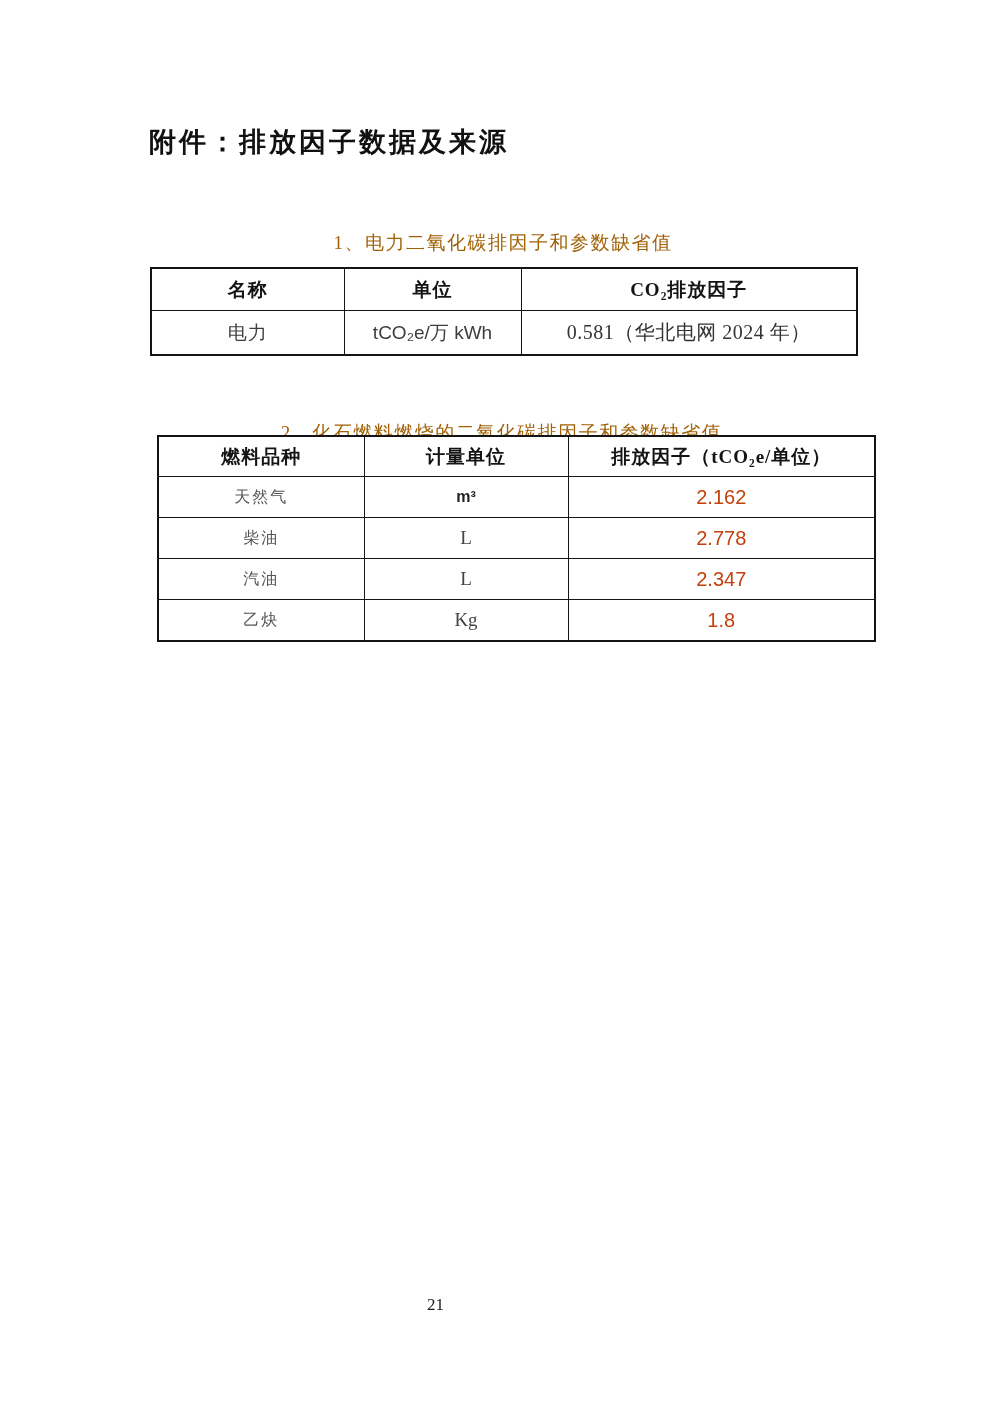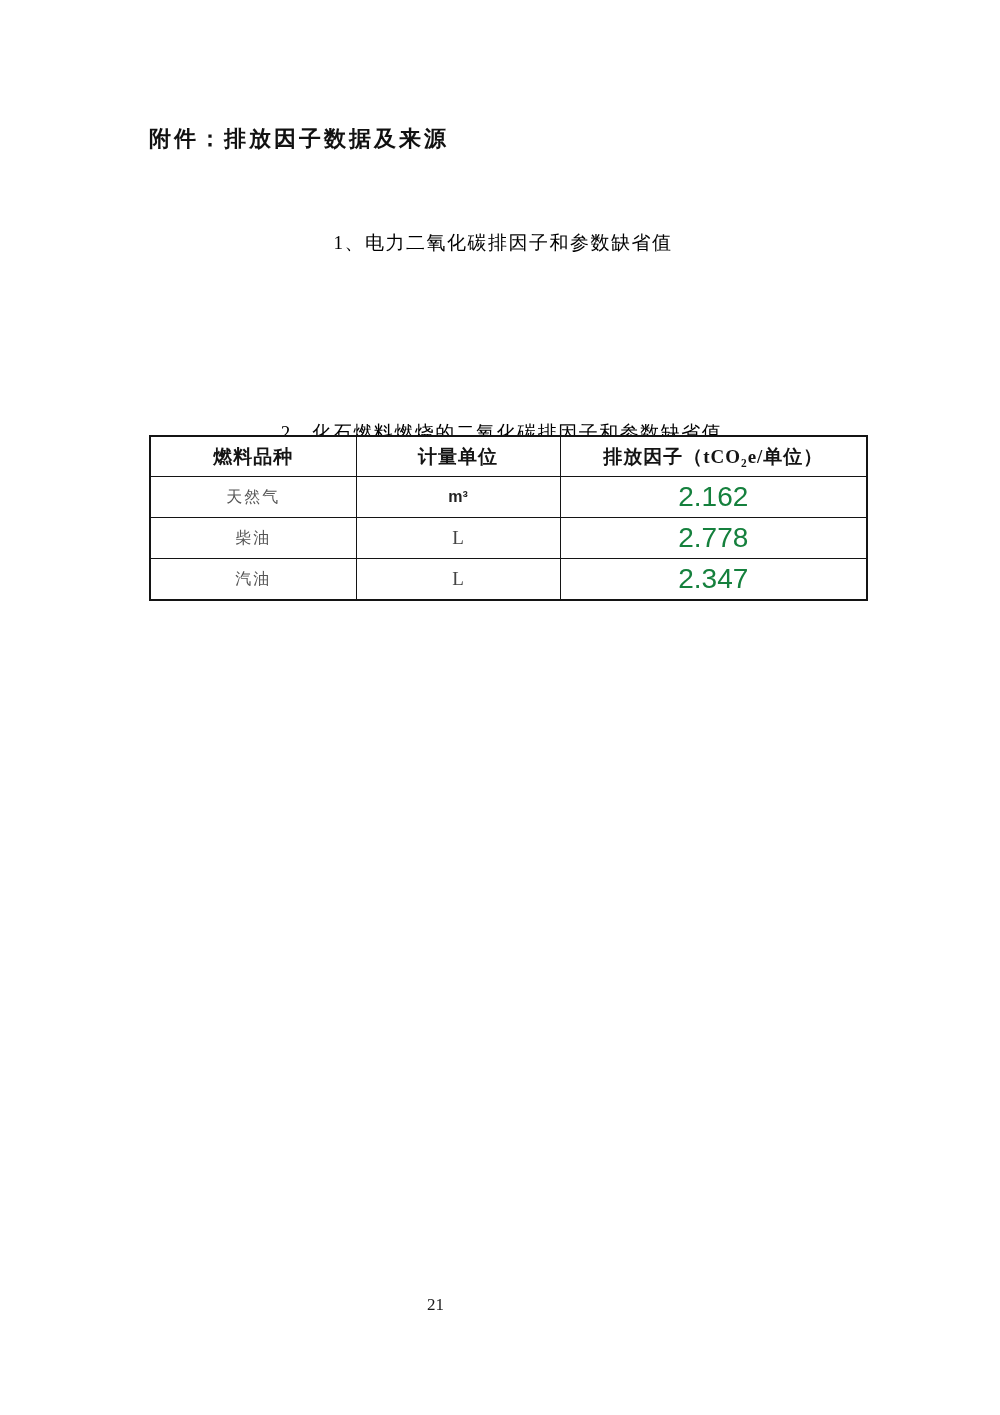--- a/index.html
+++ b/index.html
@@ -16,48 +16,48 @@
     position: relative;
     width: 1000px;
     height: 1415px;
     background: #ffffff;
     overflow: hidden;
   }
   .doc-title {
     position: absolute;
     left: 149px;
     top: 124px;
-    font-size: 22px;
+    font-size: 27px;
     font-weight: bold;
     color: #111111;
     letter-spacing: 3px;
     font-family: "Liberation Serif", "DejaVu Serif", serif;
     white-space: nowrap;
   }
   .table-caption {
     position: absolute;
     text-align: center;
     font-size: 19px;
-    color: #000000;
+    color: #a16207;
     letter-spacing: 1.5px;
     font-family: "Liberation Serif", "DejaVu Serif", serif;
     white-space: nowrap;
   }
   #caption1 { left: 150px; width: 706px; top: 230px; }
   #caption2 { left: 143px; width: 717px; top: 420px; }
 
   table.data-table {
     position: absolute;
     border-collapse: collapse;
     table-layout: fixed;
     background: #ffffff;
     border: 2px solid #141414;
   }
   #table1 { left: 150px; top: 267px; width: 706px; }
-  #table2 { left: 149px; top: 435px; width: 717px; }
+  #table2 { left: 157px; top: 435px; width: 717px; }
 
   .data-table th, .data-table td {
     border: 1px solid #141414;
     text-align: center;
     vertical-align: middle;
     padding: 0;
     overflow: hidden;
     white-space: nowrap;
   }
   .data-table th {
@@ -100,22 +100,22 @@
     color: #222222;
     font-family: "Liberation Sans", "DejaVu Sans", sans-serif;
   }
   .cell-value-serif {
     font-size: 20px;
     color: #333333;
     font-family: "Liberation Serif", "DejaVu Serif", serif;
     letter-spacing: 0.5px;
   }
   .cell-value-num {
-    font-size: 28px;
-    color: #15803d;
+    font-size: 20px;
+    color: #c2410c;
     font-family: "Liberation Sans", "DejaVu Sans", sans-serif;
   }
   .page-number {
     position: absolute;
     left: 0;
     width: 871px;
     top: 1295px;
     text-align: center;
     font-size: 17px;
     color: #1a1a1a;
@@ -124,20 +124,41 @@
 </style>
 </head>
 <body>
 
 <div class="page">
 
   <div class="doc-title">附件：排放因子数据及来源</div>
 
   <div class="table-caption" id="caption1">1、电力二氧化碳排因子和参数缺省值</div>
 
+  <table class="data-table" id="table1">
+    <colgroup>
+      <col style="width:193px">
+      <col style="width:177px">
+      <col style="width:336px">
+    </colgroup>
+    <thead>
+      <tr>
+        <th>名称</th>
+        <th>单位</th>
+        <th>CO₂排放因子</th>
+      </tr>
+    </thead>
+    <tbody>
+      <tr>
+        <td class="cell-name">电力</td>
+        <td class="cell-unit-sans">tCO₂e/万 kWh</td>
+        <td class="cell-value-serif">0.581（华北电网 2024 年）</td>
+      </tr>
+    </tbody>
+  </table>
 
   <div class="table-caption" id="caption2">2、化石燃料燃烧的二氧化碳排因子和参数缺省值</div>
 
   <table class="data-table" id="table2">
     <colgroup>
       <col style="width:206px">
       <col style="width:204px">
       <col style="width:307px">
     </colgroup>
     <thead>
@@ -156,18 +177,23 @@
       <tr>
         <td class="cell-fuel">柴油</td>
         <td class="cell-unit-serif">L</td>
         <td class="cell-value-num">2.778</td>
       </tr>
       <tr>
         <td class="cell-fuel">汽油</td>
         <td class="cell-unit-serif">L</td>
         <td class="cell-value-num">2.347</td>
       </tr>
+      <tr>
+        <td class="cell-fuel">乙炔</td>
+        <td class="cell-unit-serif">Kg</td>
+        <td class="cell-value-num">1.8</td>
+      </tr>
     </tbody>
   </table>
 
   <div class="page-number">21</div>
 
 </div>
 
 </body></html>

